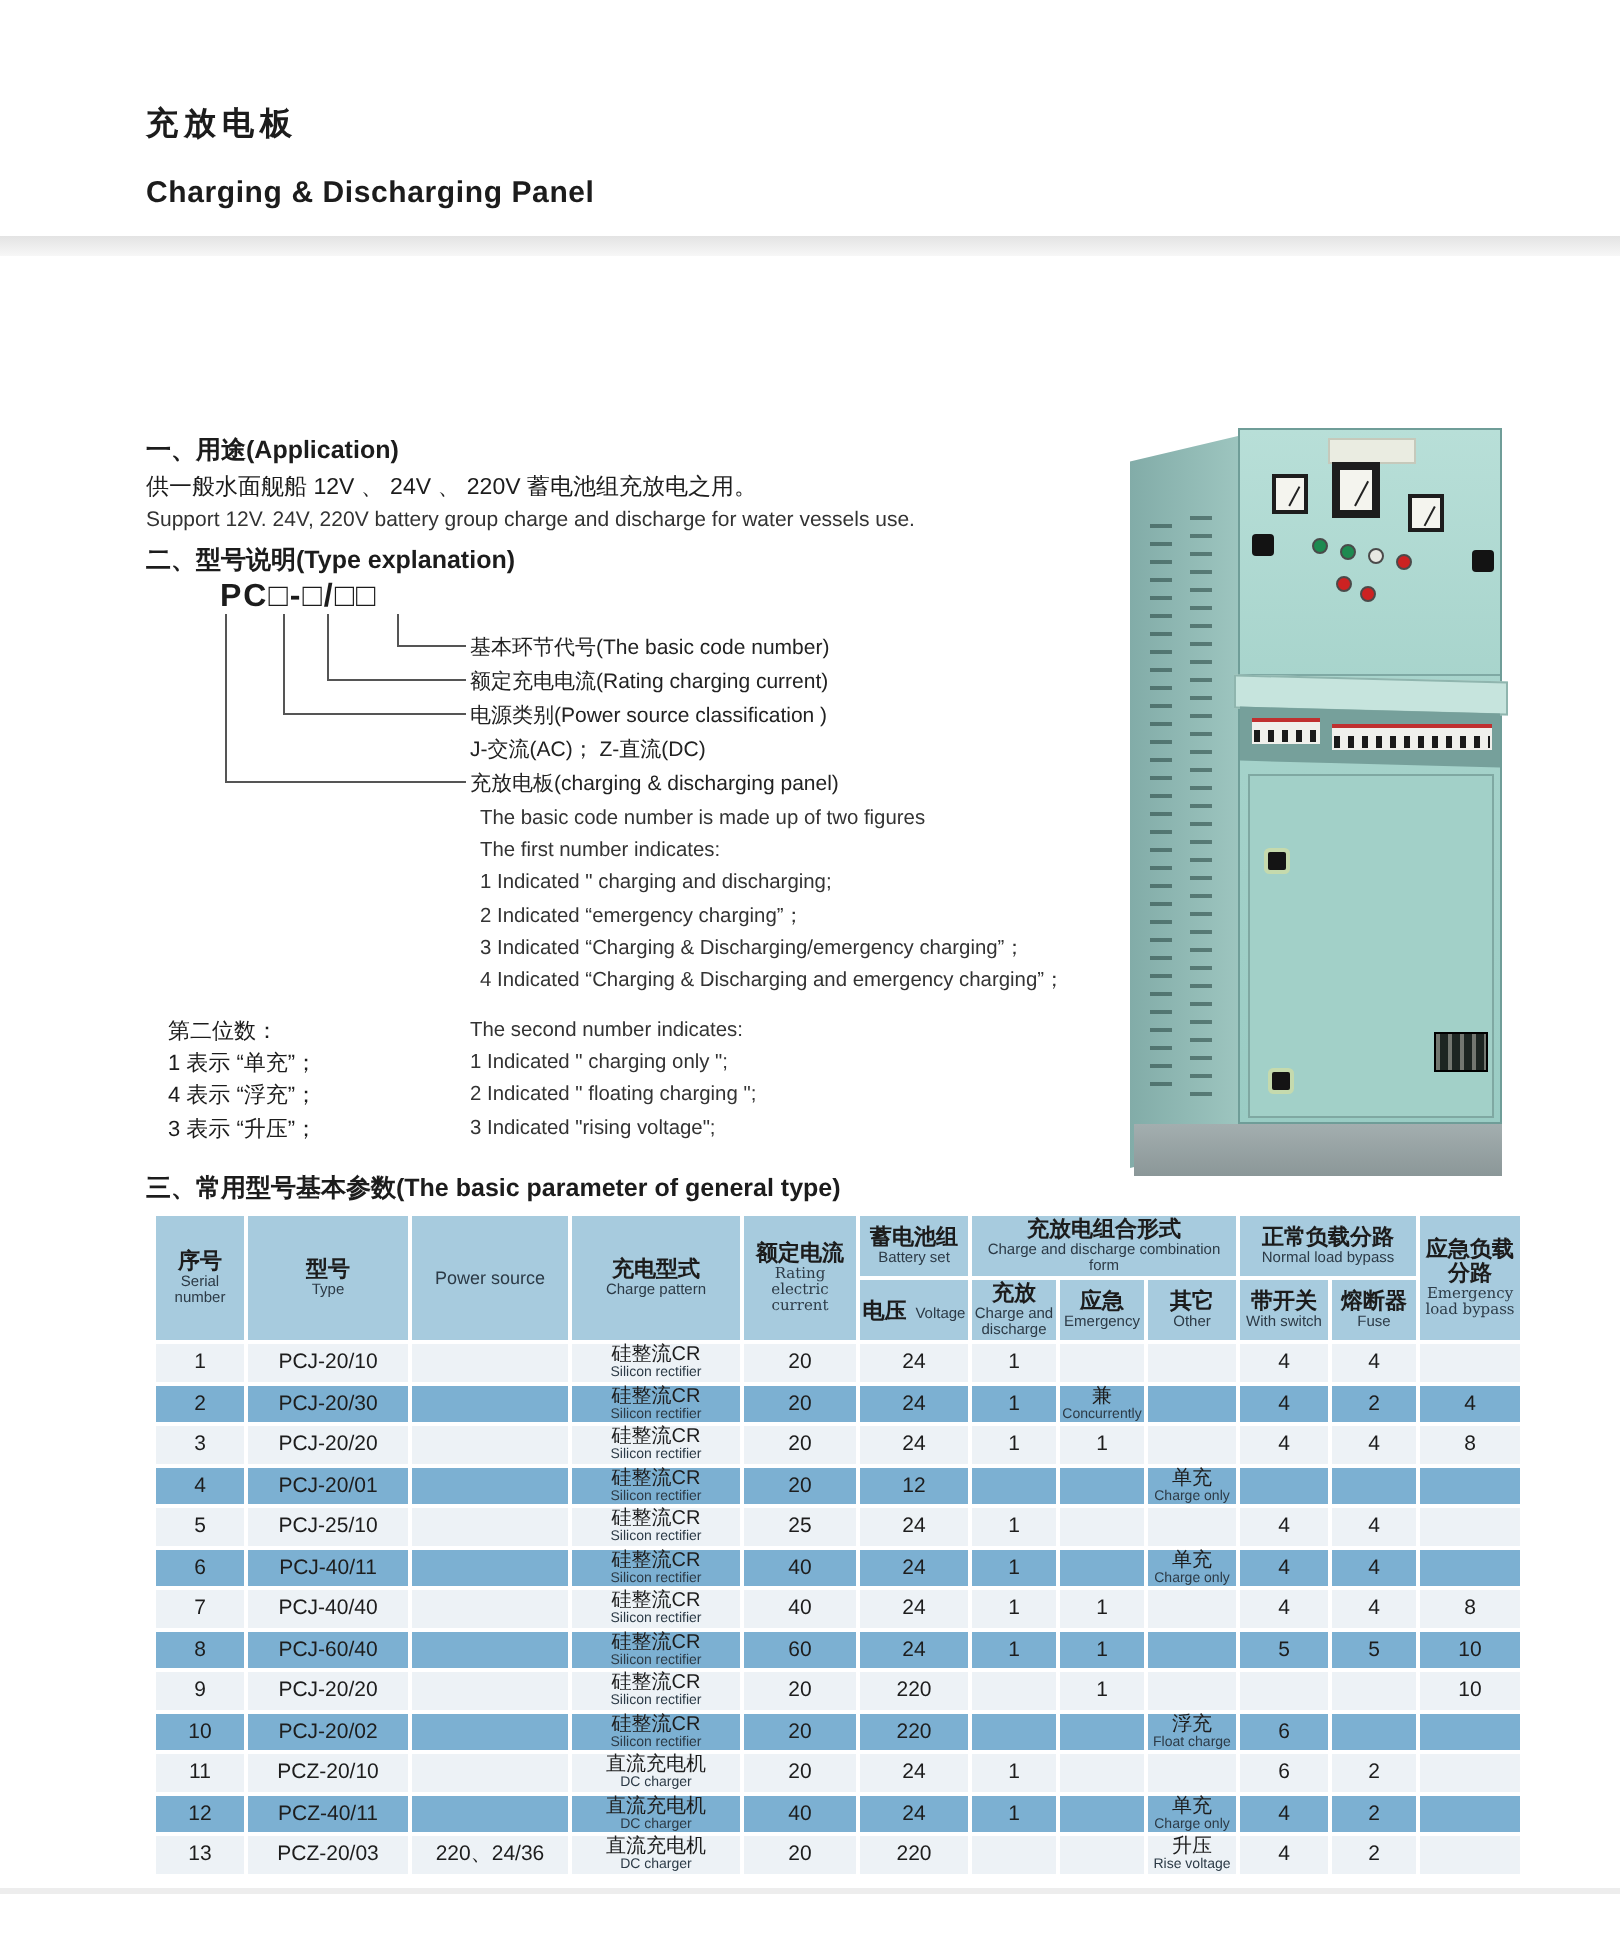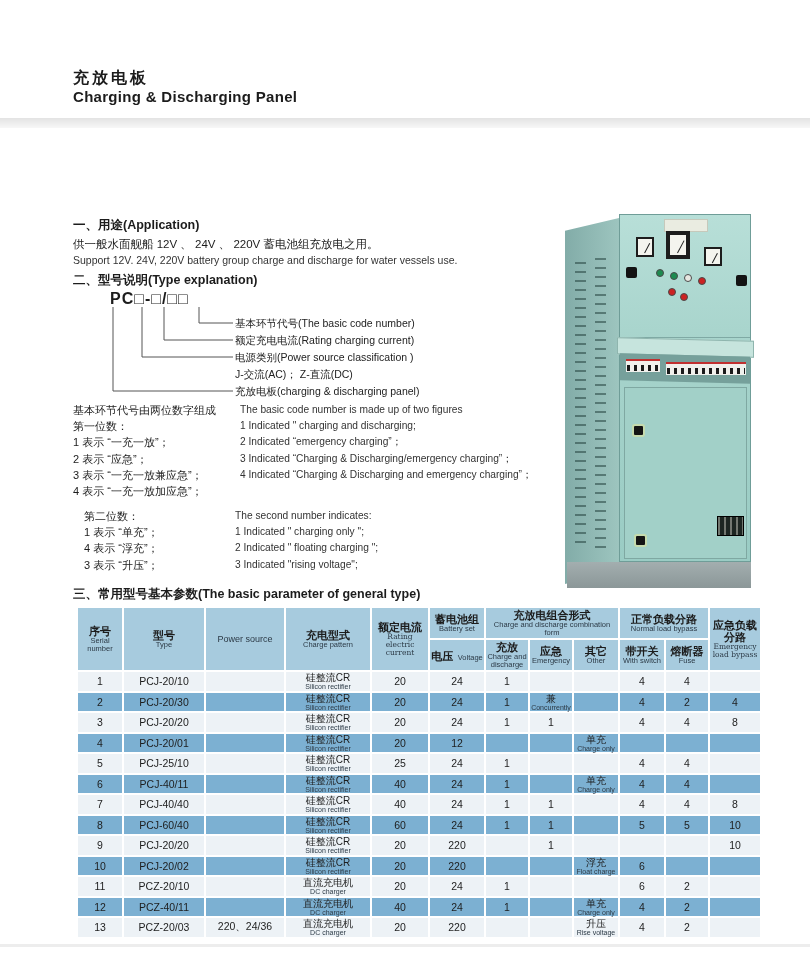--- a/index.html
+++ b/index.html
@@ -76,21 +76,21 @@
     background:#1d2622; border:1px solid #000;
     background-image:repeating-linear-gradient(90deg, rgba(200,200,190,.5) 0 2px, rgba(0,0,0,0) 2px 6px); }
   .cab-base { position:absolute; left:4px; top:350px; width:184px; height:26px;
     background:linear-gradient(180deg,#a3aeaf,#8b9798); }
 </style>
 </head>
 <body>
 
 <div class="page">
 
-  <div class="abs title-zh" style="left:73px; top:68px;">充放电板</div>
+  <div class="abs title-zh" style="left:73px; top:52px;">充放电板</div>
   <div class="abs title-en" style="left:73px; top:88px;">Charging &amp; Discharging Panel</div>
   <div class="abs divider" style="left:0; top:118px; width:810px; height:10px;"></div>
 
 
   <div class="abs sec-h" style="left:73px; top:217px;">一、用途(Application)</div>
   <div class="abs p-zh" style="left:73px; top:236px;">供一般水面舰船 12V 、 24V 、 220V 蓄电池组充放电之用。</div>
   <div class="abs p-en" style="left:73px; top:253px;">Support 12V. 24V, 220V battery group charge and discharge for water vessels use.</div>
 
   <div class="abs sec-h" style="left:73px; top:272px;">二、型号说明(Type explanation)</div>
 
@@ -102,30 +102,23 @@
       <path d="M40 17 V101 H160" stroke="#555" stroke-width="1" fill="none"></path>
     </svg>
     <div class="abs code-pattern" style="left:37px; top:0;">PC□-□/□□</div>
     <div class="diagram-label" style="left:162px; top:27px;">基本环节代号(The basic code number)</div>
     <div class="diagram-label" style="left:162px; top:44px;">额定充电电流(Rating charging current)</div>
     <div class="diagram-label" style="left:162px; top:61px;">电源类别(Power source classification )</div>
     <div class="diagram-label" style="left:162px; top:78px;">J-交流(AC)； Z-直流(DC)</div>
     <div class="diagram-label" style="left:162px; top:95px;">充放电板(charging &amp; discharging panel)</div>
   </div>
 
-  <div class="abs lines" style="left:73px; top:402px;">
-      <div class="ln">基本环节代号由两位数字组成</div>
-      <div class="ln">第一位数：</div>
-      <div class="ln">1 表示 “一充一放”；</div>
-      <div class="ln">2 表示 “应急”；</div>
-      <div class="ln">3 表示 “一充一放兼应急”；</div>
-      <div class="ln">4 表示 “一充一放加应急”；</div>
-    </div>
   <div class="abs lines lines-en" style="left:240px; top:402px;">
       <div class="ln">The basic code number is made up of two figures</div>
+      <div class="ln">The first number indicates:</div>
       <div class="ln">1 Indicated " charging and discharging;</div>
       <div class="ln">2 Indicated “emergency charging”；</div>
       <div class="ln">3 Indicated “Charging &amp; Discharging/emergency charging”；</div>
       <div class="ln">4 Indicated “Charging &amp; Discharging and emergency charging”；</div>
     </div>
 
   <div class="abs lines" style="left:73px; top:508px;margin-left:11px;">
       <div class="ln">第二位数：</div>
       <div class="ln">1 表示 “单充”；</div>
       <div class="ln">4 表示 “浮充”；</div>

